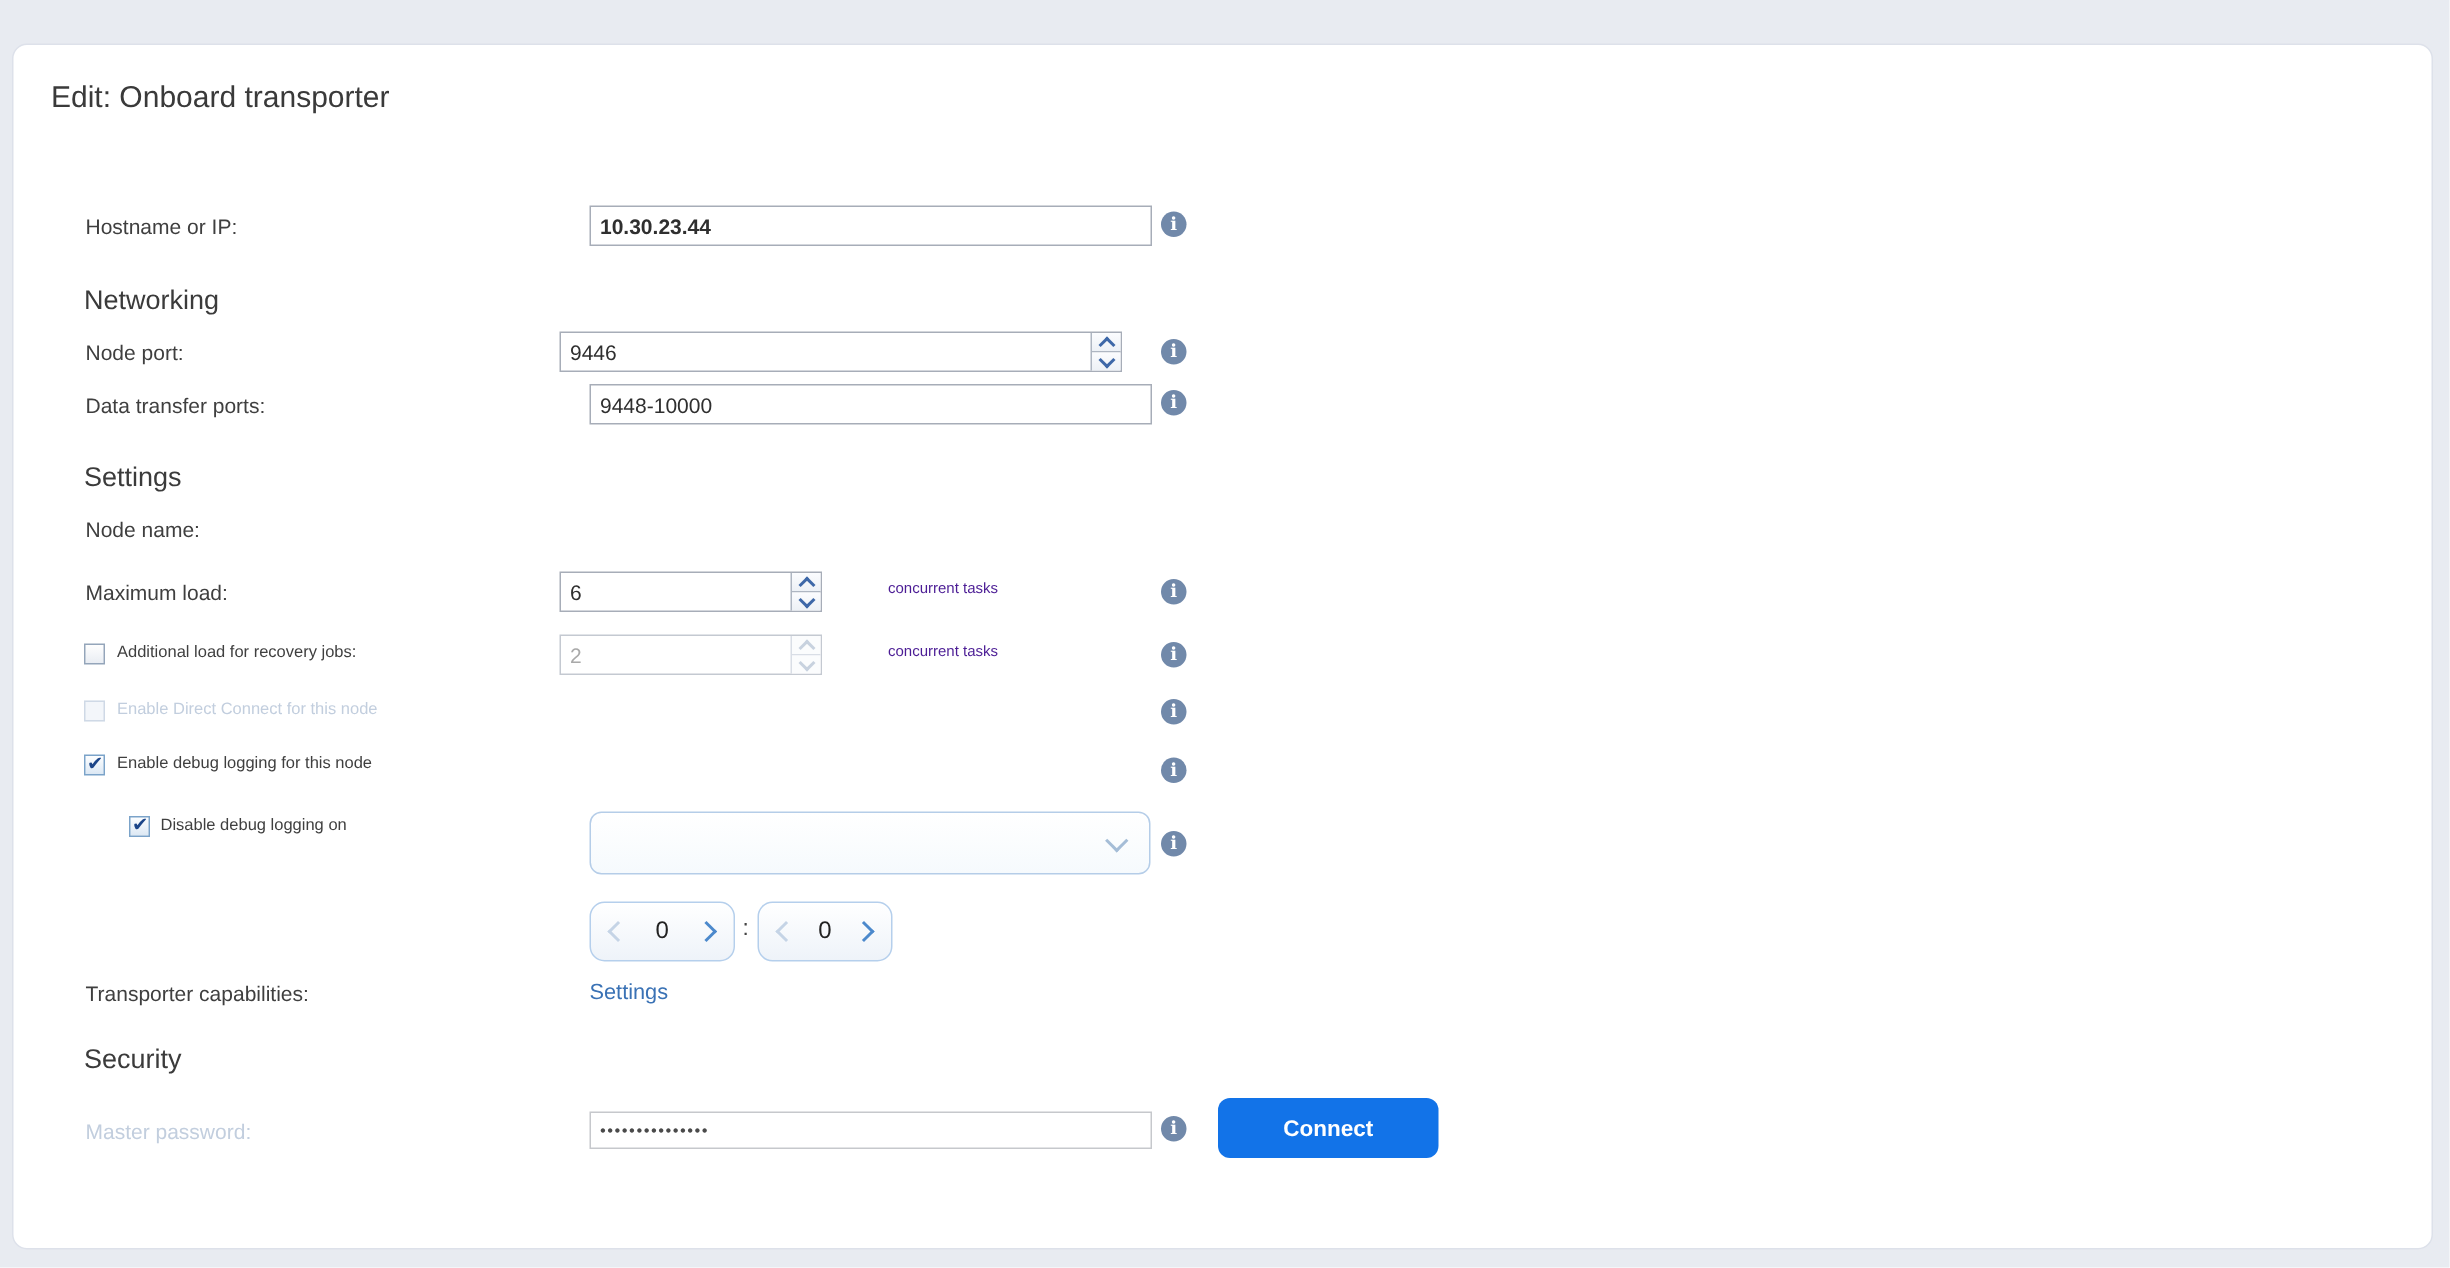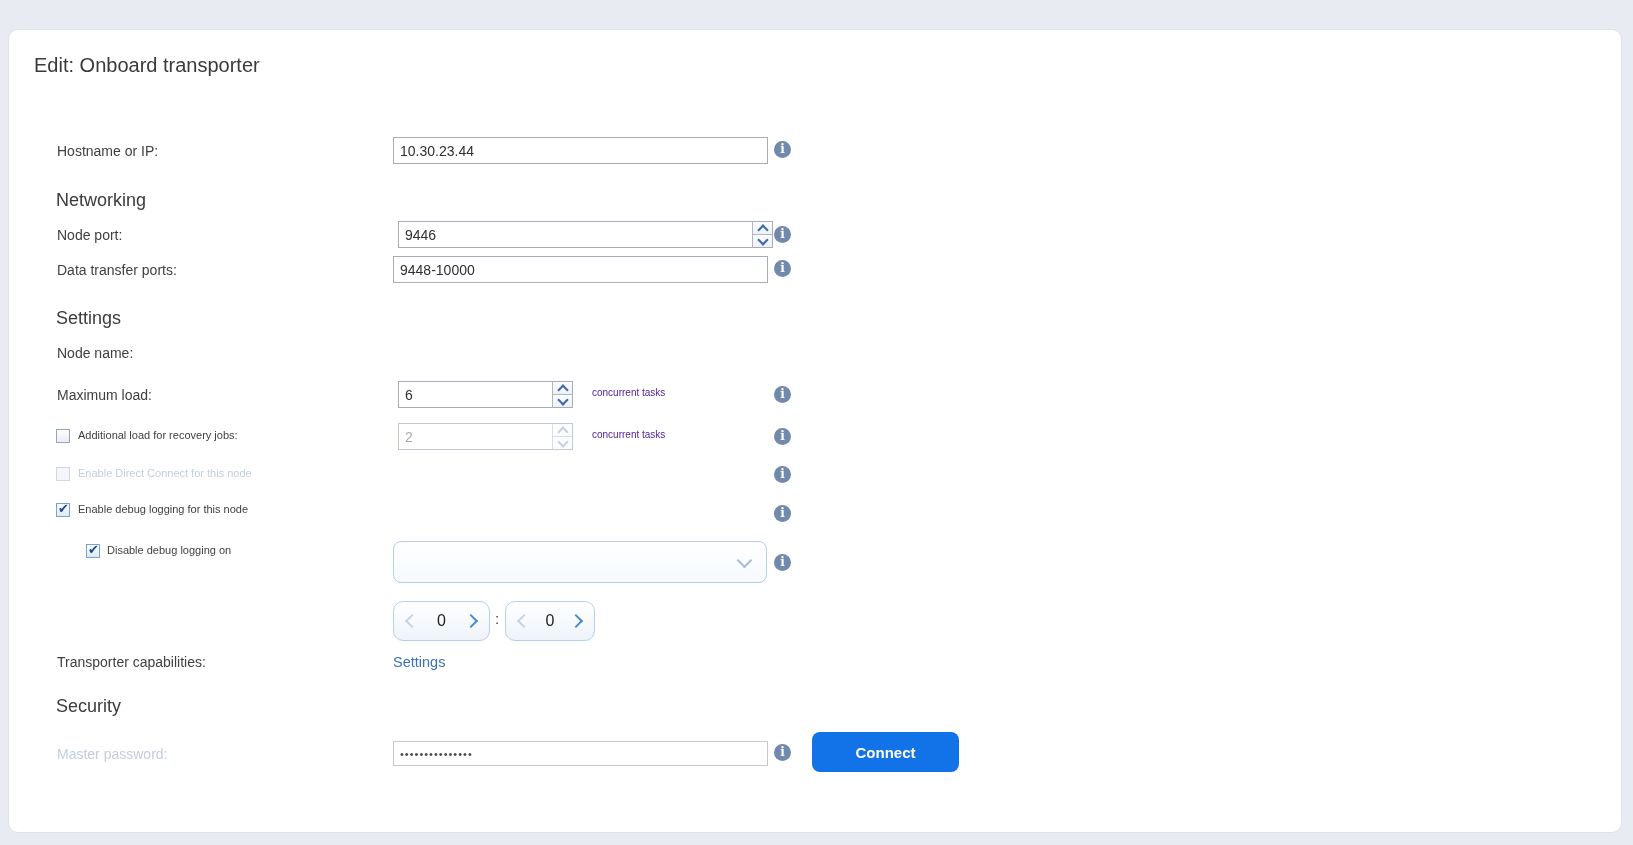--- a/index.html
+++ b/index.html
@@ -27,21 +27,21 @@
     position:absolute;left:57px;
     font-size:14px;color:#3f3f3f;white-space:nowrap;
   }
   .lbl.disabled{color:#c2cede;}
   .inp{
     position:absolute;left:393px;width:375px;height:27px;
     box-sizing:border-box;border:1px solid #a7adb8;background:#fff;
     font-family:"Liberation Sans",sans-serif;font-size:14px;color:#2f2f2f;
     padding:0 6px;outline:none;
   }
-  .numwrap{position:absolute;left:398px;height:27px;}
+  .numwrap{position:absolute;left:373px;height:27px;}
   .numwrap .inp{position:absolute;left:0;top:0;width:100%;}
   .spin{
     position:absolute;right:1px;top:1px;width:19px;height:25px;
     border-left:1px solid #aeb6c2;display:flex;flex-direction:column;z-index:2;
   }
   .spin-btn{
     flex:1;display:flex;align-items:center;justify-content:center;
     background:linear-gradient(#fbfcfe,#edf1f6);cursor:pointer;
   }
   .spin-btn.up{border-bottom:1px solid #aeb6c2;}
@@ -117,21 +117,21 @@
 </style>
 </head>
 <body>
 
 <div class="page">
   <div class="panel"></div>
 
   <div class="title">Edit: Onboard transporter</div>
 
   <div class="lbl" style="top:143px">Hostname or IP:</div>
-  <input class="inp" style="top: 137px;" value="10.30.23.44">
+  <input class="inp" style="top: 137px; font-weight: bold;" value="10.30.23.44">
   <div class="info" style="top:141px">
       <span class="info-glyph">i</span>
     </div>
 
   <div class="heading" style="top:190px">Networking</div>
 
   <div class="lbl" style="top:227px">Node port:</div>
   <div class="numwrap" style="top:221px;width:375px">
     <input class="inp" value="9446" style="">
     <div class="spin">

